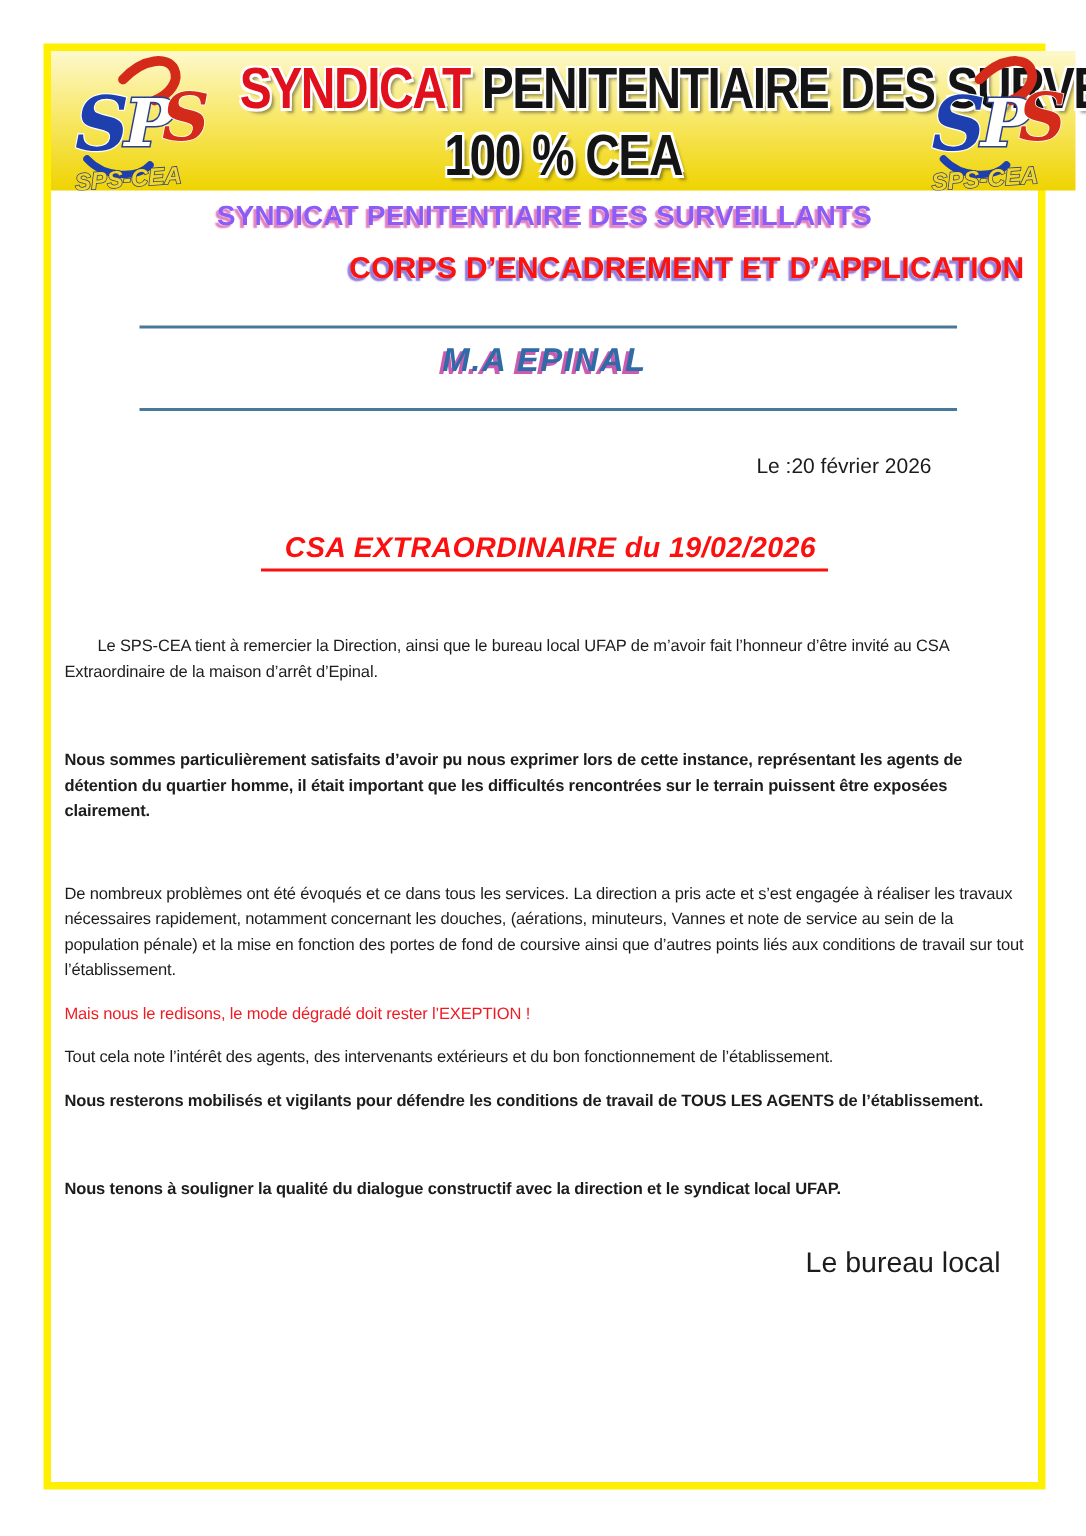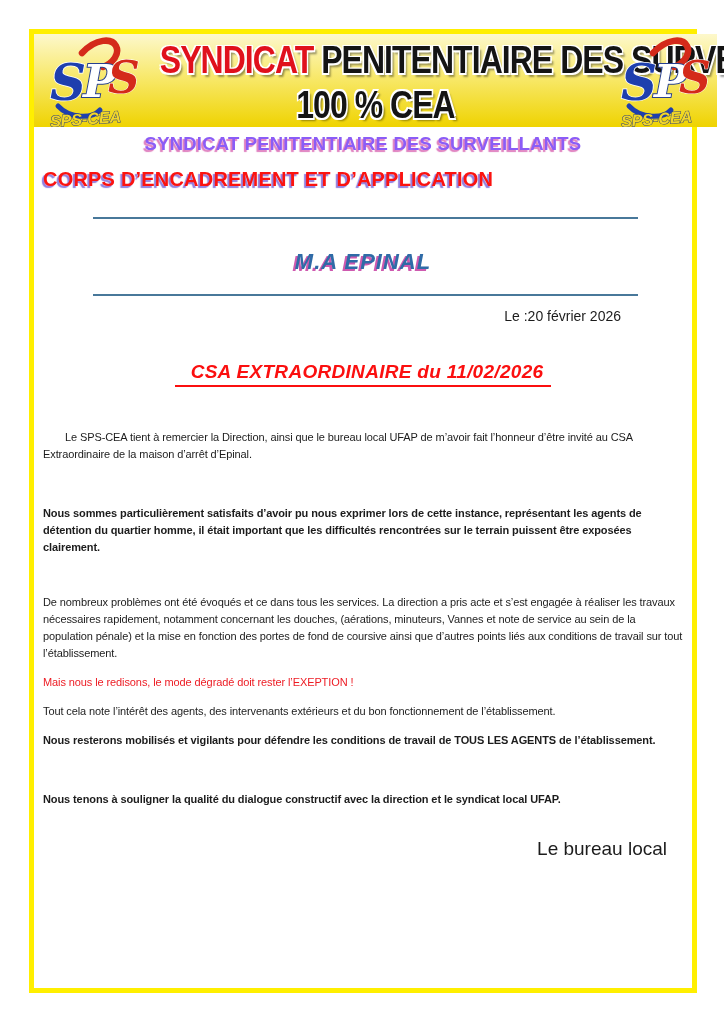--- a/index.html
+++ b/index.html
@@ -24,29 +24,29 @@
   .logo{position:absolute;top:2px;width:104px;height:91px;}
   .logo-left{left:8px;}
   .logo-right{right:0px;}
 
   
   .content{position:absolute;left:43px;top:133px;width:640px;z-index:3;}
 
   .subtitle-blue{text-align:center;font-size:18.5px;font-weight:700;color:#8b5cf6;
                  letter-spacing:.2px;
                  text-shadow:-2px 2px 1px rgba(217,105,180,.85);}
-  .subtitle-red{margin-top:13px;text-align:left;font-size:20px;font-weight:800;color:#fb1310;
+  .subtitle-red{margin-top:13px;text-align:right;font-size:20px;font-weight:800;color:#fb1310;
                 letter-spacing:.2px;
                 text-shadow:-2px 2px 1px rgba(118,92,214,.8);}
   .rule{border:none;border-top:2px solid #48789a;margin:26px 45px 0 50px;height:0;}
-  .site-title{margin-top:30px;text-align:center;font-size:22px;font-weight:800;
+  .site-title{margin-top:8px;text-align:center;font-size:22px;font-weight:800;
               font-style:italic;color:#2f6ba7;letter-spacing:1px;
               text-shadow:-2.5px 2px 0 rgba(201,72,166,.9);}
   .rule2{border:none;border-top:2px solid #48789a;margin:19px 45px 0 50px;height:0;}
-  .date-line{margin-top:12px;text-align:right;padding-right:62px;font-size:14px;color:#1c1c1c;}
+  .date-line{margin-top:28px;text-align:right;padding-right:62px;font-size:14px;color:#1c1c1c;}
 
   .meeting-title{margin-top:37px;text-align:center;}
   .meeting-title span{display:inline-block;color:#fb0f0f;font-size:19px;font-weight:800;
                       font-style:italic;letter-spacing:.3px;
                       border-bottom:2.5px solid #fb0f0f;padding:0 8px 2px 16px;}
 
   .body-text p{margin:12px 0 0 0;font-size:11px;line-height:17px;color:#1c1c1c;
                letter-spacing:-.1px;}
   .body-text p.indent{text-indent:22px;}
   .body-text p.b{font-weight:700;}
@@ -96,21 +96,21 @@
 
     <hr class="rule">
 
     <div class="site-title">M.A EPINAL</div>
 
     <hr class="rule2">
 
     <div class="date-line">Le :20 février 2026</div>
 
     <div class="meeting-title">
-      <span>CSA EXTRAORDINAIRE du 11/02/2026</span>
+      <span>CSA EXTRAORDINAIRE du 19/02/2026</span>
     </div>
 
     <div class="body-text">
       <p class="indent gap-xl">Le SPS-CEA tient à remercier la Direction, ainsi que le bureau local UFAP de m’avoir fait l’honneur d’être invité au CSA Extraordinaire de la maison d’arrêt d’Epinal.</p>
       <p class="b gap-xl">Nous sommes particulièrement satisfaits d’avoir pu nous exprimer lors de cette instance, représentant les agents de détention du quartier homme, il était important que les difficultés rencontrées sur le terrain puissent être exposées clairement.</p>
       <p class="gap-lg">De nombreux problèmes ont été évoqués et ce dans tous les services. La direction a pris acte et s’est engagée à réaliser les travaux nécessaires rapidement, notamment concernant les douches, (aérations, minuteurs, Vannes et note de service au sein de la population pénale) et la mise en fonction des portes de fond de coursive ainsi que d’autres points liés aux conditions de travail sur tout l’établissement.</p>
       <p class="redline">Mais nous le redisons, le mode dégradé doit rester l’EXEPTION !</p>
       <p>Tout cela note l’intérêt des agents, des intervenants extérieurs et du bon fonctionnement de l’établissement.</p>
       <p class="b">Nous resterons mobilisés et vigilants pour défendre les conditions de travail de TOUS LES AGENTS de l’établissement.</p>
       <p class="b gap-xl">Nous tenons à souligner la qualité du dialogue constructif avec la direction et le syndicat local UFAP.</p>

